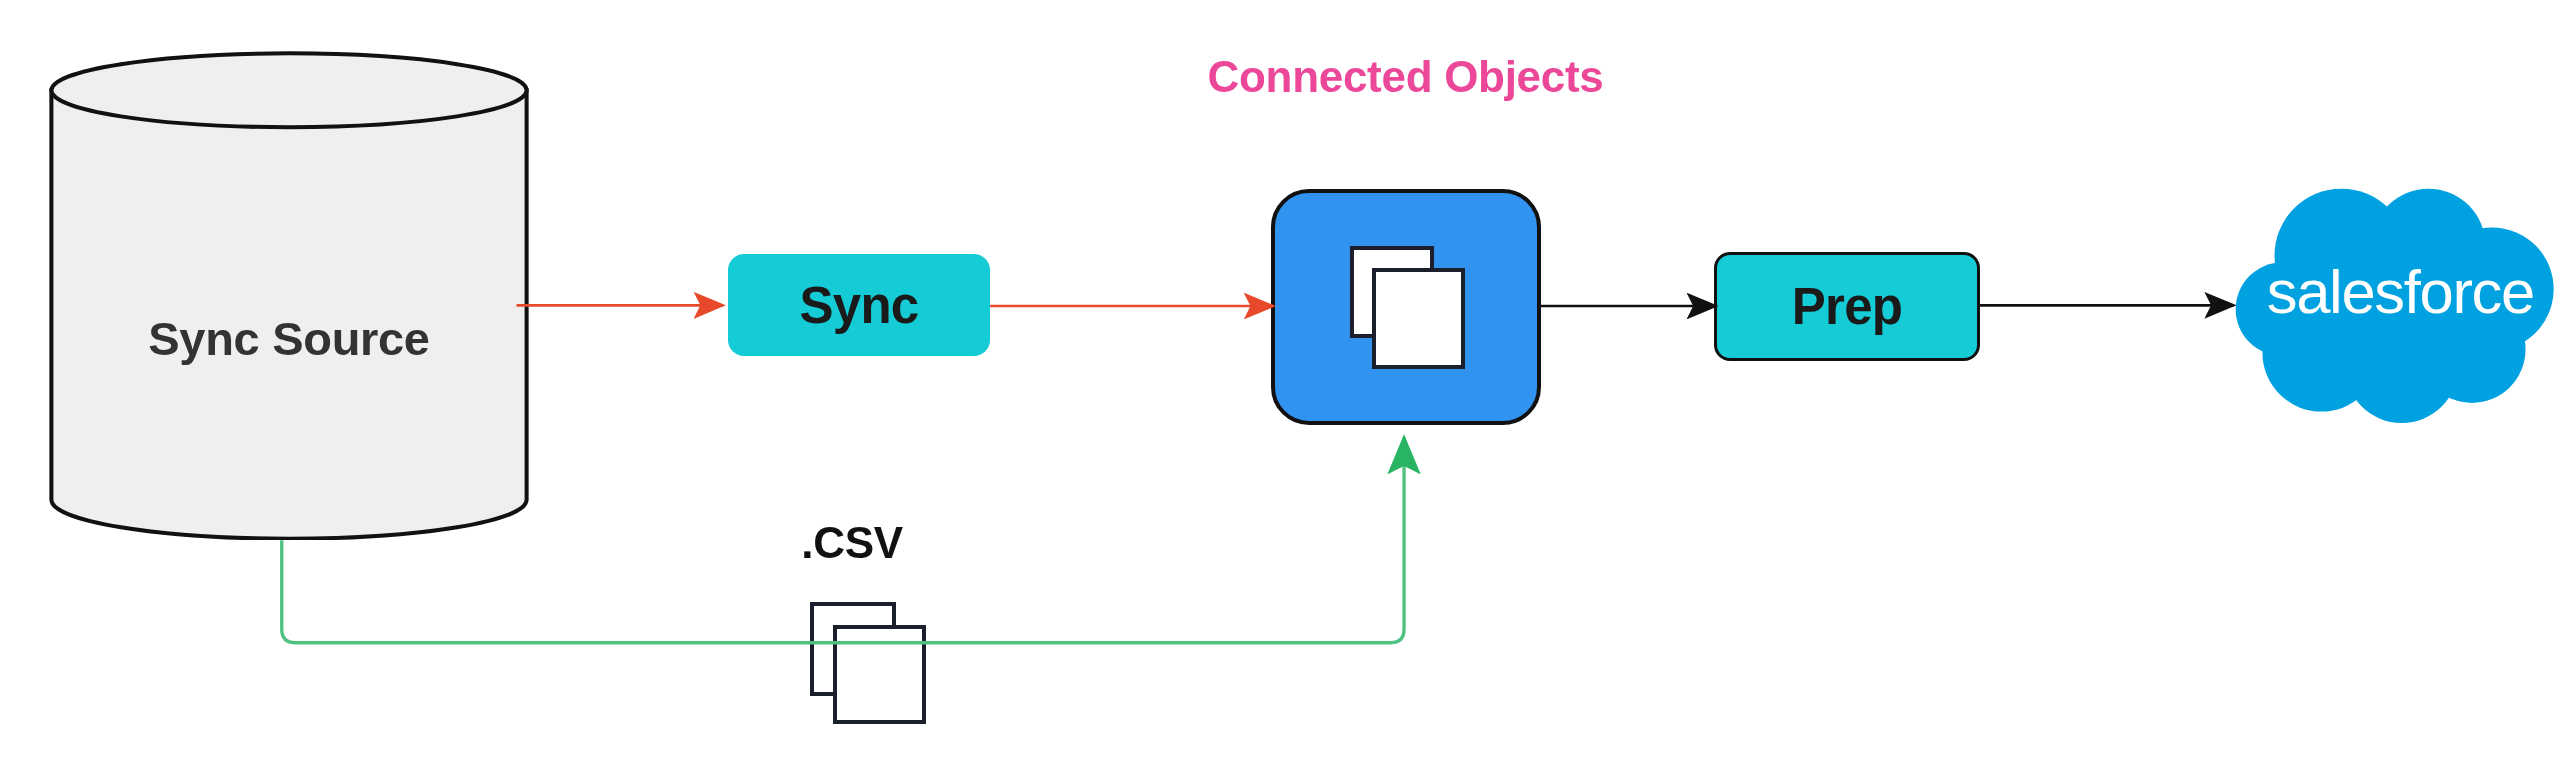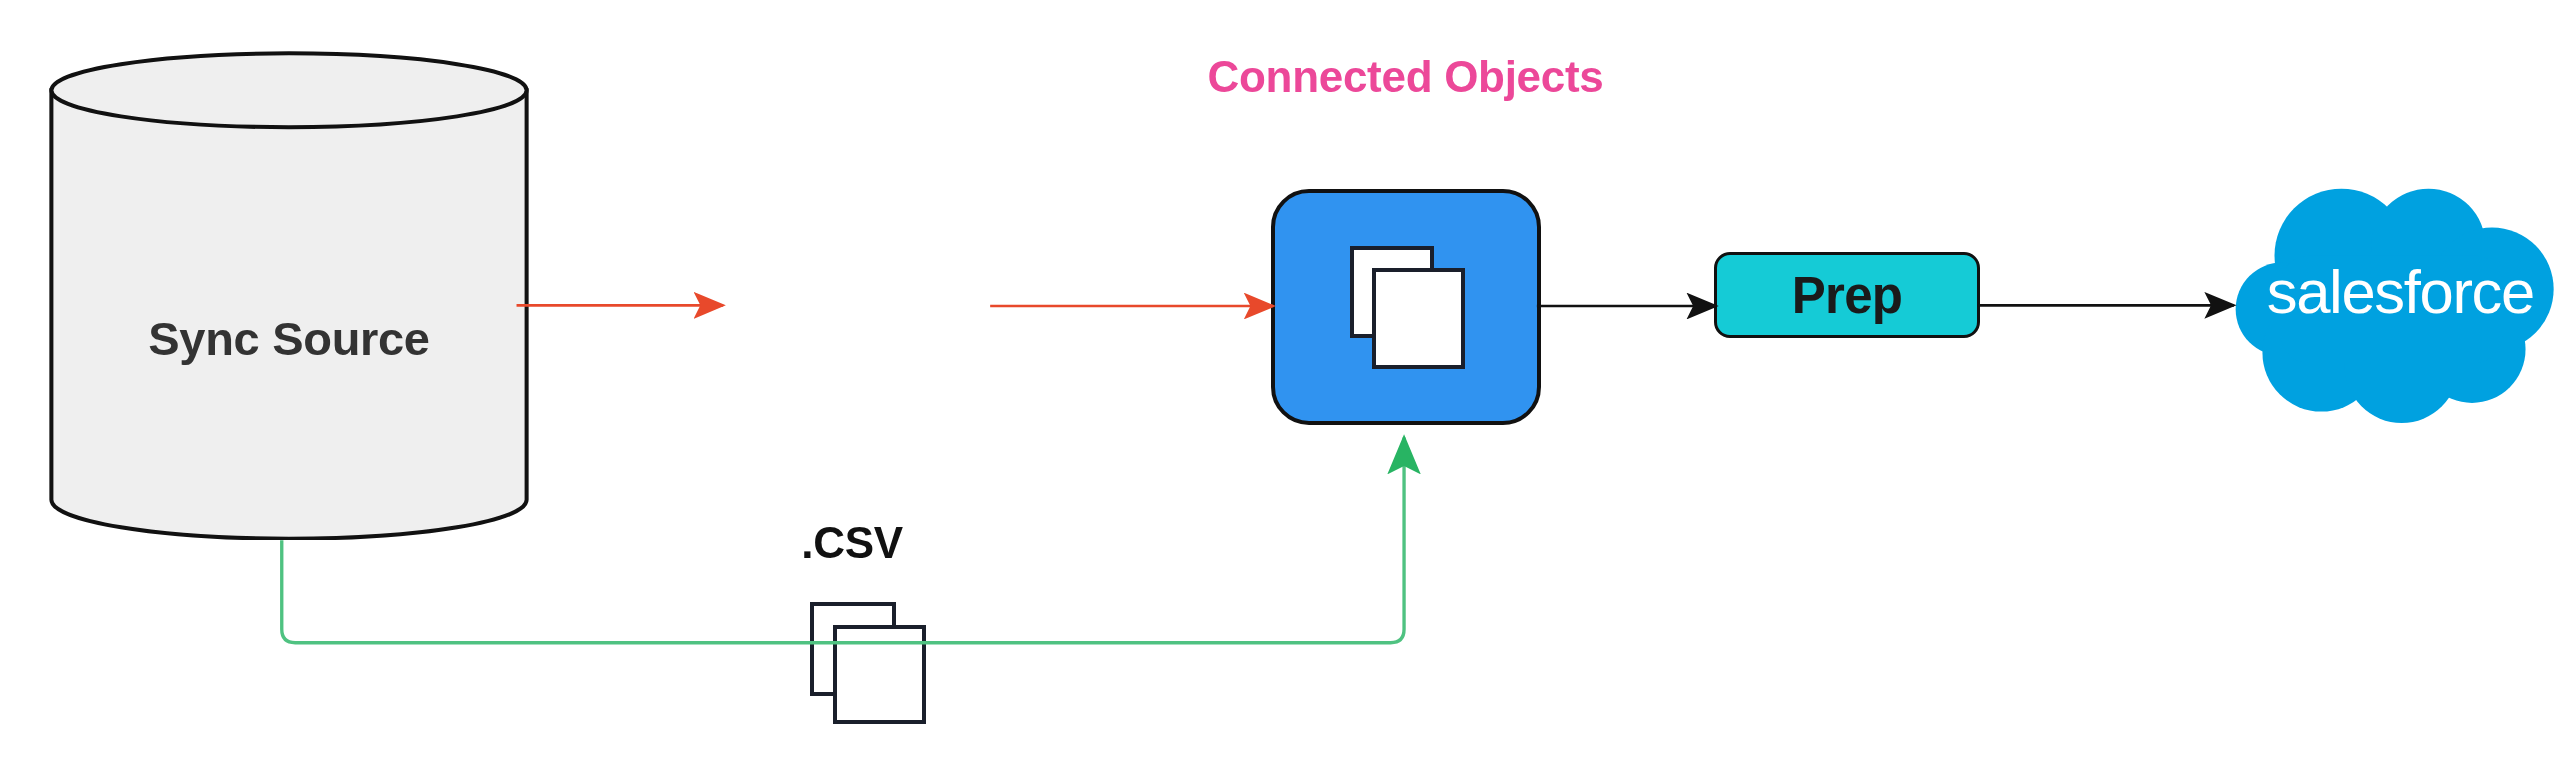--- a/index.html
+++ b/index.html
@@ -67,21 +67,21 @@
     height: 102px;
     background: #15CBD6;
     border: none;
     font-size: 51px;
     letter-spacing: -0.7px;
   }
   .pill-prep {
     left: 1714px;
     top: 252px;
     width: 266px;
-    height: 86px;
+    height: 109px;
     background: #15CBD6;
     border: 3.4px solid #111111;
     font-size: 51px;
     letter-spacing: -0.7px;
   }
 
   
   .co-title {
     position: absolute;
     left: 1107px;
@@ -174,20 +174,23 @@
 
     <path d="M420,805 L420,938 Q420,958 440,958 L2073,958 Q2093,958 2093,938 L2093,652" fill="none" stroke="#4FC281" stroke-width="5" marker-end="url(#arrow-green)"></path>
   </svg>
 
   <svg class="db-cylinder" viewBox="0 0 718 730">
     <path d="M5,60 L5,670 A354,58 0 0 0 713,670 L713,60 Z" fill="#EFEFEF" stroke="#111111" stroke-width="6"></path>
     <ellipse cx="359" cy="60" rx="354" ry="55" fill="#EFEFEF" stroke="#111111" stroke-width="6"></ellipse>
   </svg>
   <div class="db-label">Sync Source</div>
 
+  <div class="pill pill-sync">
+    <span>Sync</span>
+  </div>
 
   <div class="co-title">Connected Objects</div>
   <div class="co-box"></div>
   <div class="doc-stack co-docs">
     <div class="doc doc-back"></div>
     <div class="doc doc-front"></div>
   </div>
 
   <div class="pill pill-prep">
     <span>Prep</span>

